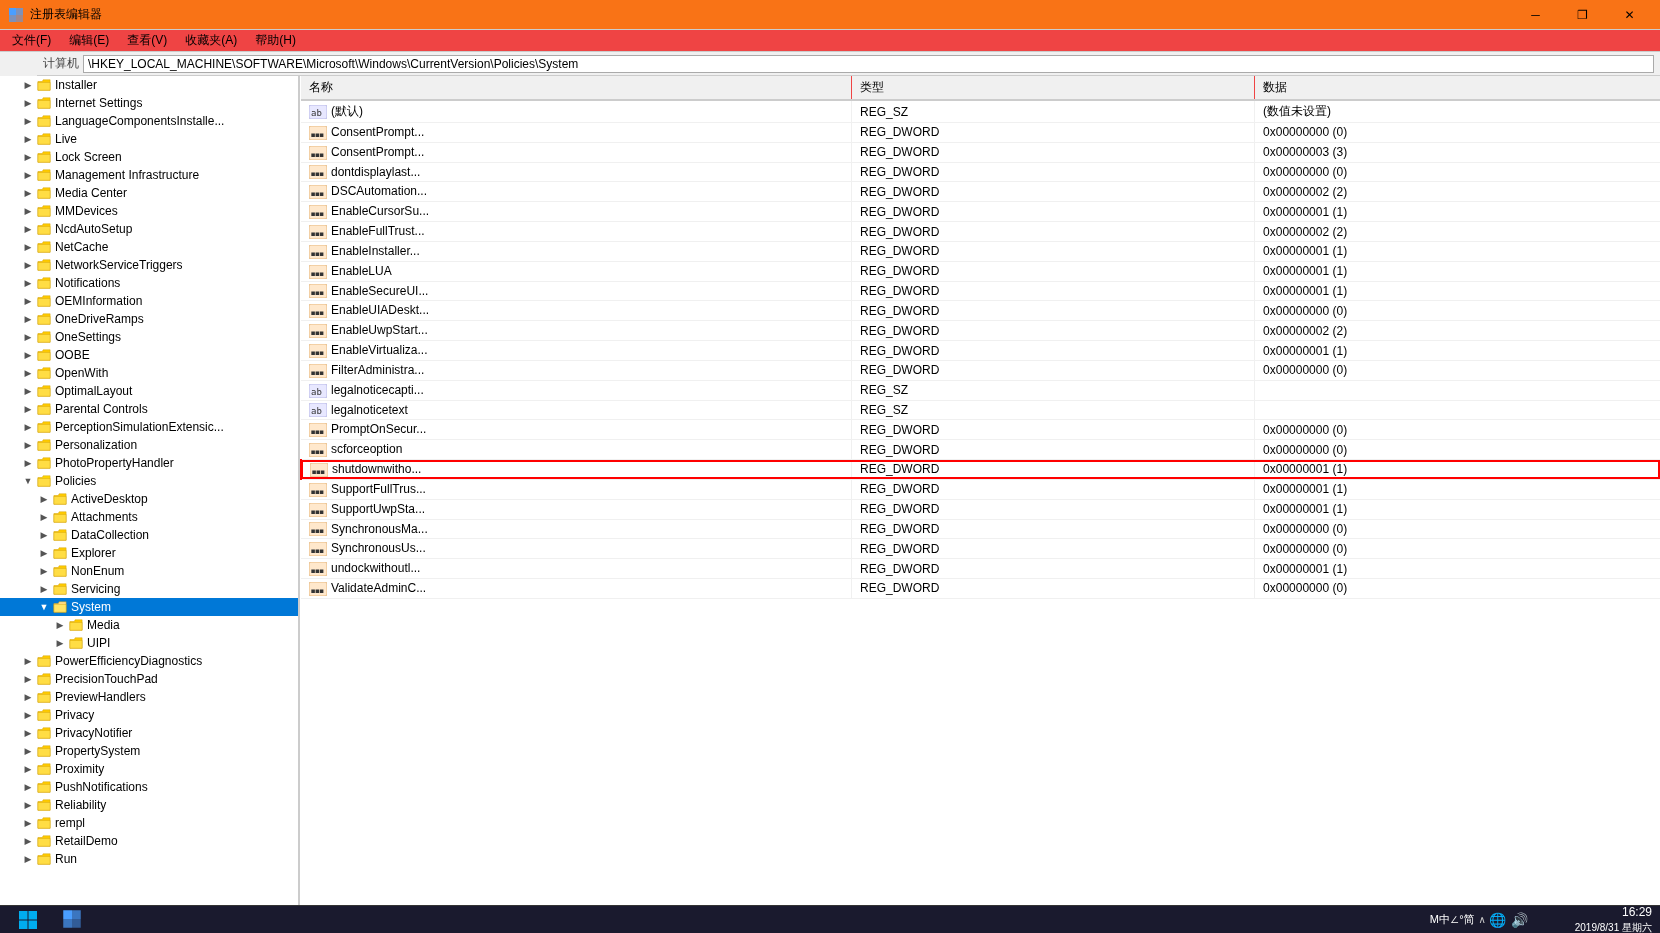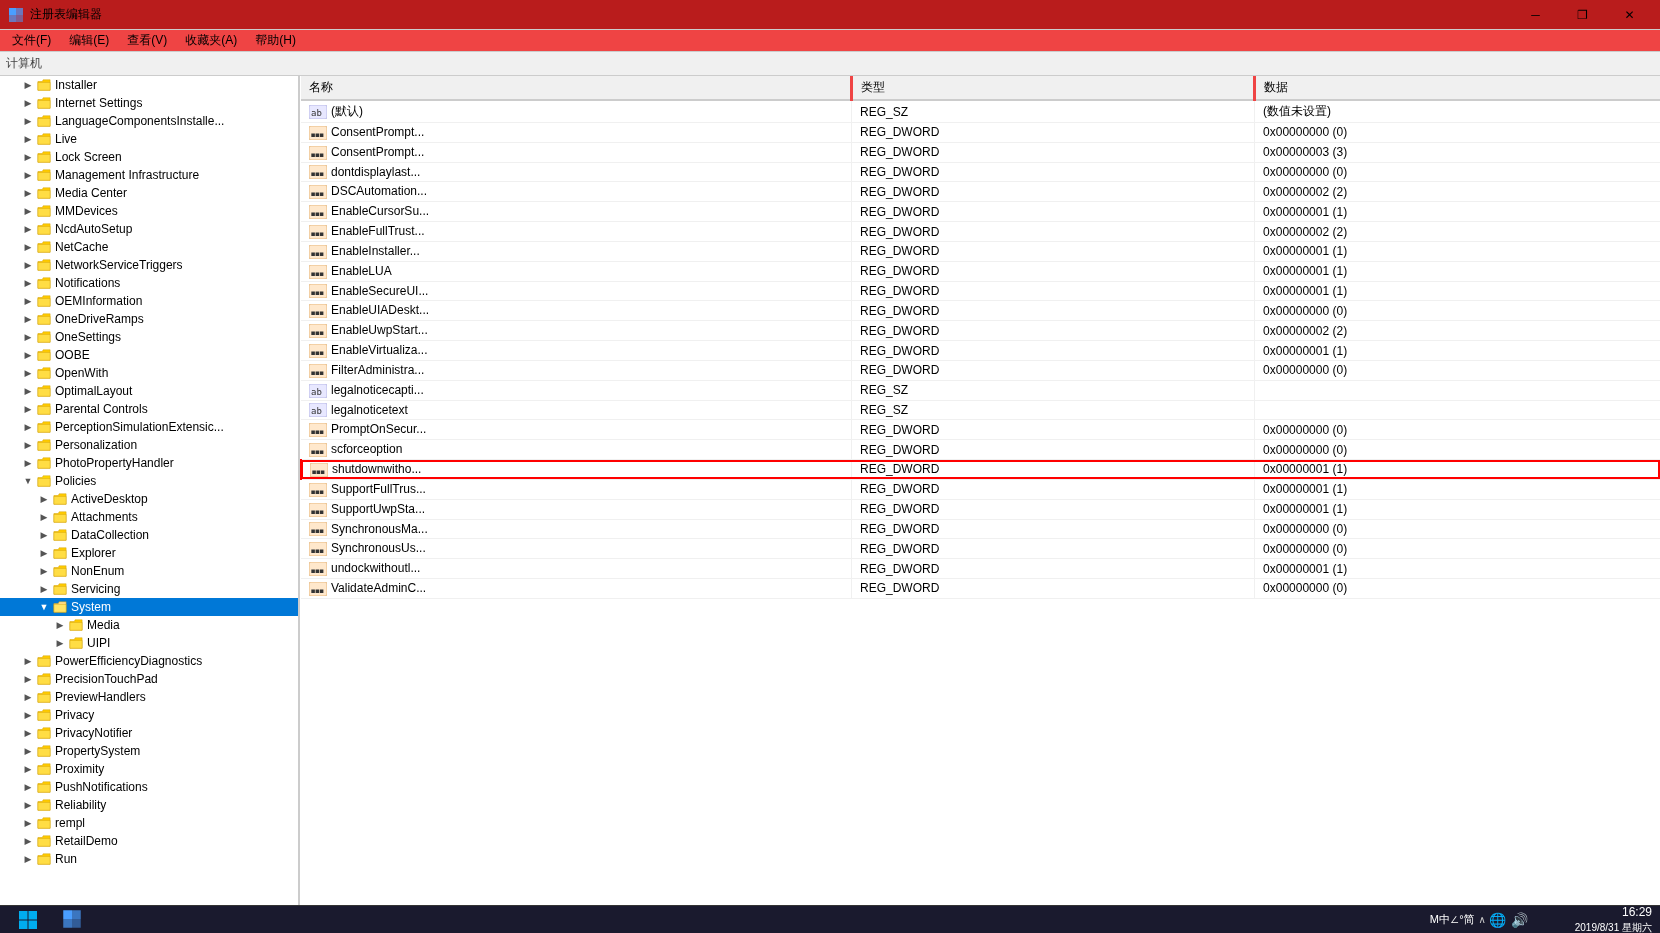--- a/index.html
+++ b/index.html
@@ -9,21 +9,21 @@
       background: #f0f0f0;
       width: 1660px;
       height: 933px;
       overflow: hidden;
       display: flex;
       flex-direction: column;
     }
 
     
     #title-bar {
-      background: #b91c1c;
+      background: #f97316;
       height: 30px;
       display: flex;
       align-items: center;
       justify-content: space-between;
       padding: 0 8px;
       border-bottom: 1px solid #ccc;
       user-select: none;
     }
     #title-bar-left {
       display: flex;
@@ -65,20 +65,21 @@
     
     #address-bar {
       background: #f0f0f0;
       height: 24px;
       display: flex;
       align-items: center;
       padding: 0 6px;
       border-bottom: 1px solid #ccc;
       gap: 4px;
       font-size: 12px;
+      margin-left: 37px;
     }
     #address-label {
       color: #444;
       white-space: nowrap;
     }
     #address-value {
       flex: 1;
       background: #fff;
       border: 1px solid #aaa;
       padding: 1px 4px;
@@ -159,21 +160,21 @@
       font-size: 12px;
     }
     #reg-table thead tr {
       background: #f0f0f0;
       border-bottom: 2px solid #ccc;
     }
     #reg-table thead th {
       text-align: left;
       padding: 3px 8px;
       font-weight: normal;
-      border-right: 3px solid #ef4444;
+      border-right: 1px solid #ef4444;
       cursor: pointer;
       min-width: 100px;
     }
     #reg-table thead th:last-child { border-right: none; }
     #reg-table tbody tr {
       border-bottom: 1px solid #f0f0f0;
     }
     #reg-table tbody td {
       padding: 2px 8px;
       border-right: 1px solid #f0f0f0;
@@ -271,20 +272,21 @@
 <div id="menu-bar">
   <span class="menu-item">文件(F)</span>
   <span class="menu-item">编辑(E)</span>
   <span class="menu-item">查看(V)</span>
   <span class="menu-item">收藏夹(A)</span>
   <span class="menu-item">帮助(H)</span>
 </div>
 
 <div id="address-bar">
   <span id="address-label">计算机</span>
+  <input type="text" id="address-value" value="\HKEY_LOCAL_MACHINE\SOFTWARE\Microsoft\Windows\CurrentVersion\Policies\System" style="">
 </div>
 
 <div id="main">
 
   <div id="tree-panel">
 
   <div class="tree-item indent-1">
         <span class="expander">▶</span>
         <span class="folder-icon">
           <svg viewBox="0 0 16 14" width="16" height="14">

